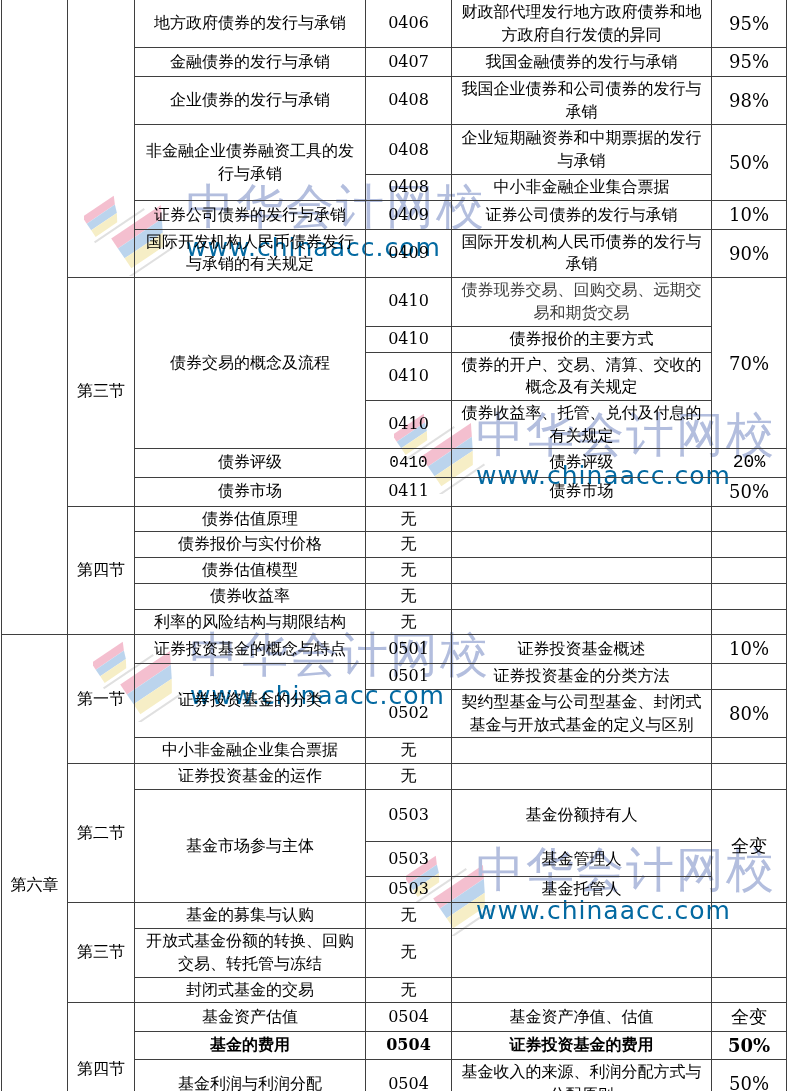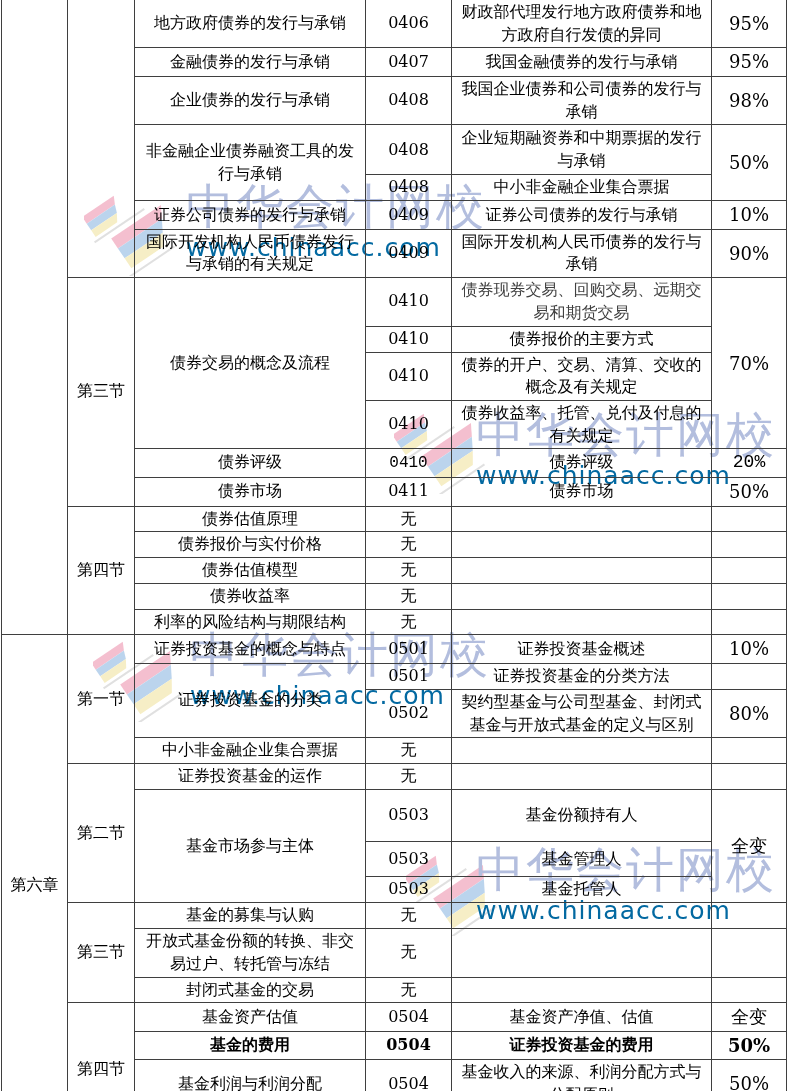--- a/index.html
+++ b/index.html
@@ -269,21 +269,21 @@
           <td class="col-desc">基金托管人</td>
         </tr>
         <tr style="height: 26px;">
           <td class="col-section" rowspan="3">第三节</td>
           <td class="col-topic">基金的募集与认购</td>
           <td class="col-code">无</td>
           <td class="col-desc"></td>
           <td class="col-pct"></td>
         </tr>
         <tr style="height: 46px;">
-          <td class="col-topic">开放式基金份额的转换、非交易过户、转托管与冻结</td>
+          <td class="col-topic">开放式基金份额的转换、回购交易、转托管与冻结</td>
           <td class="col-code">无</td>
           <td class="col-desc"></td>
           <td class="col-pct"></td>
         </tr>
         <tr style="height: 25px;">
           <td class="col-topic">封闭式基金的交易</td>
           <td class="col-code">无</td>
           <td class="col-desc"></td>
           <td class="col-pct"></td>
         </tr>

